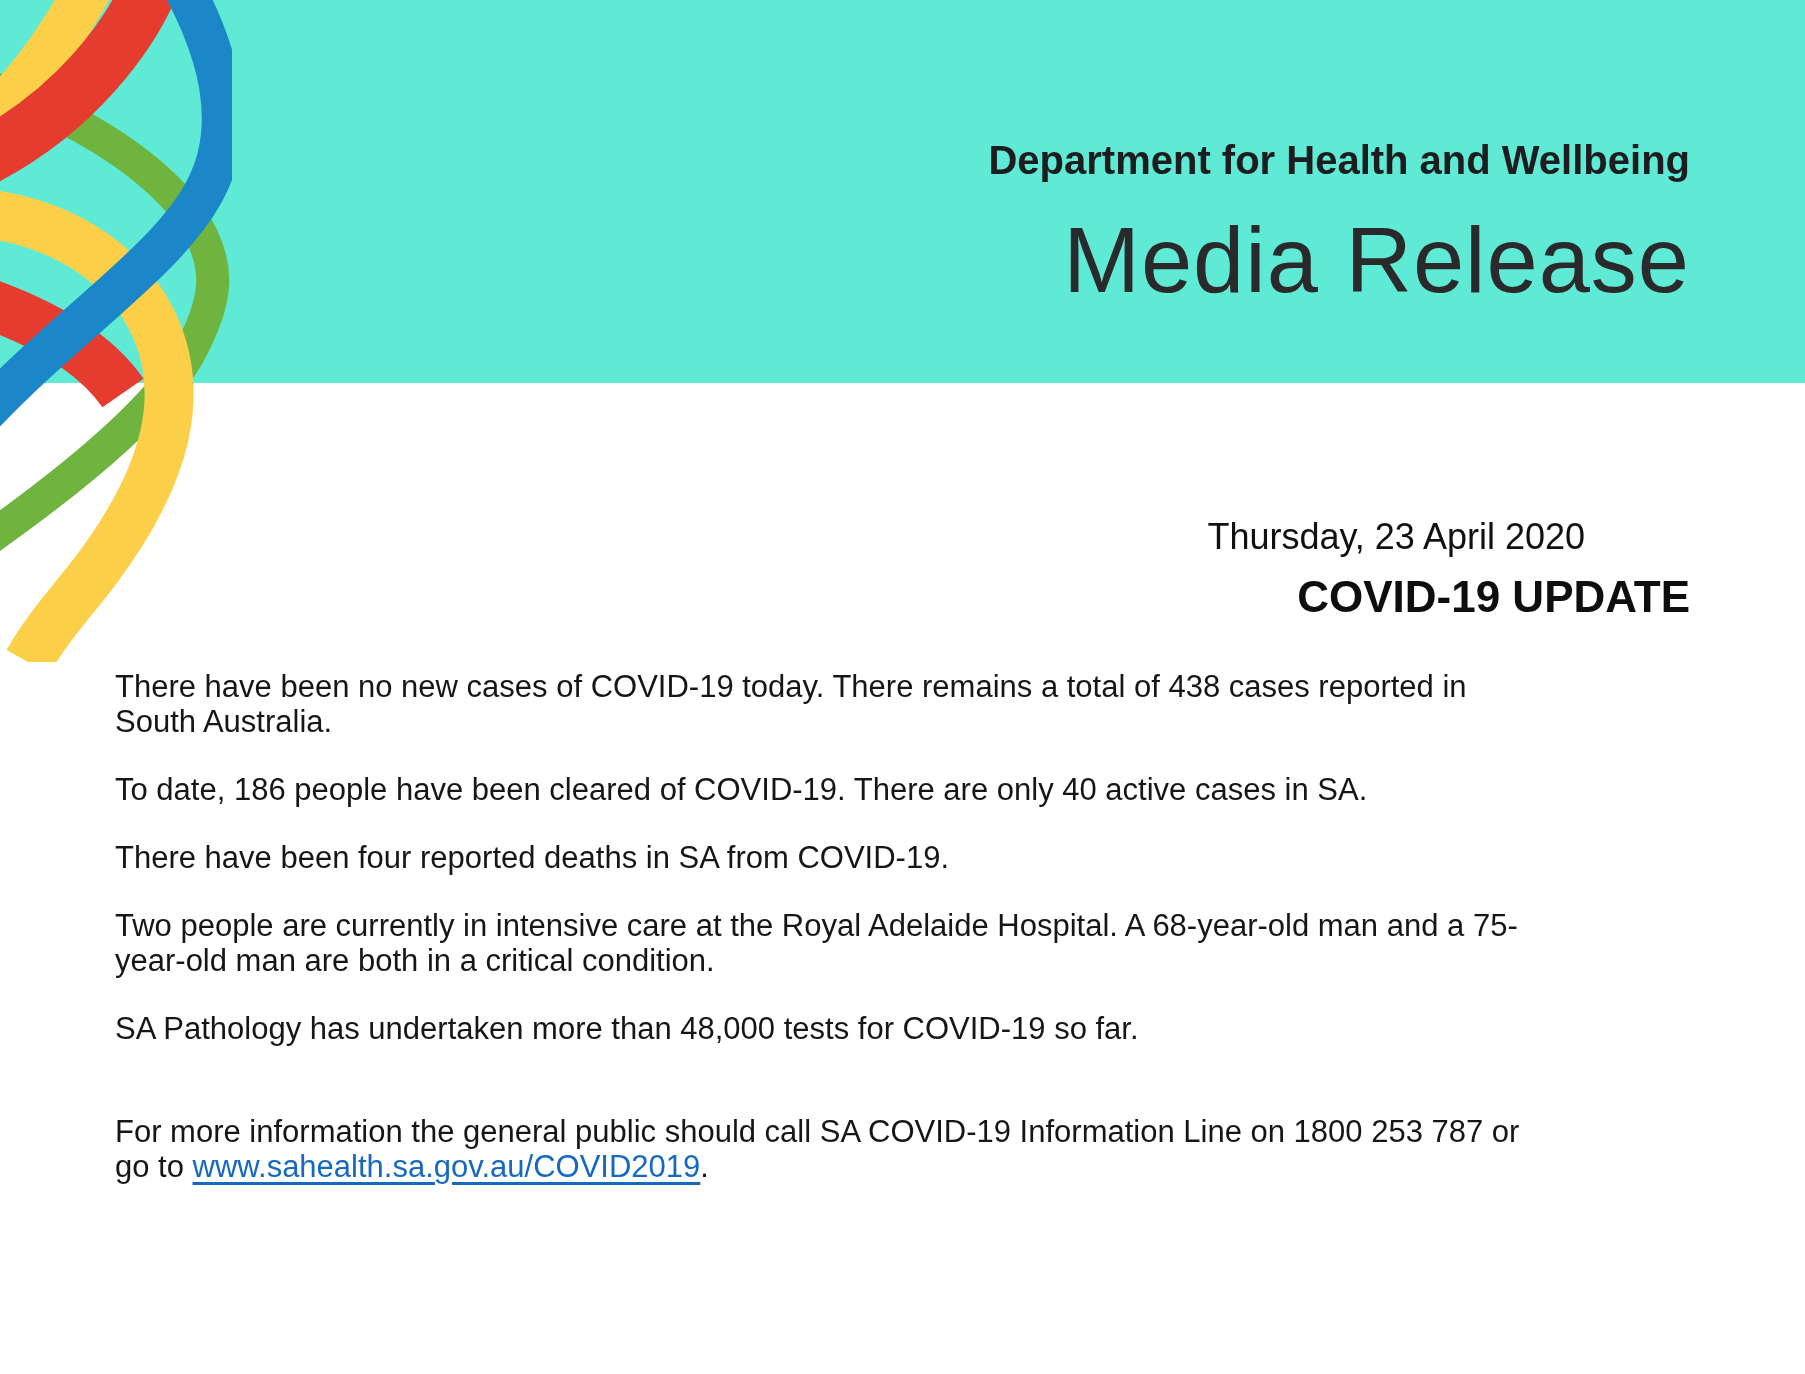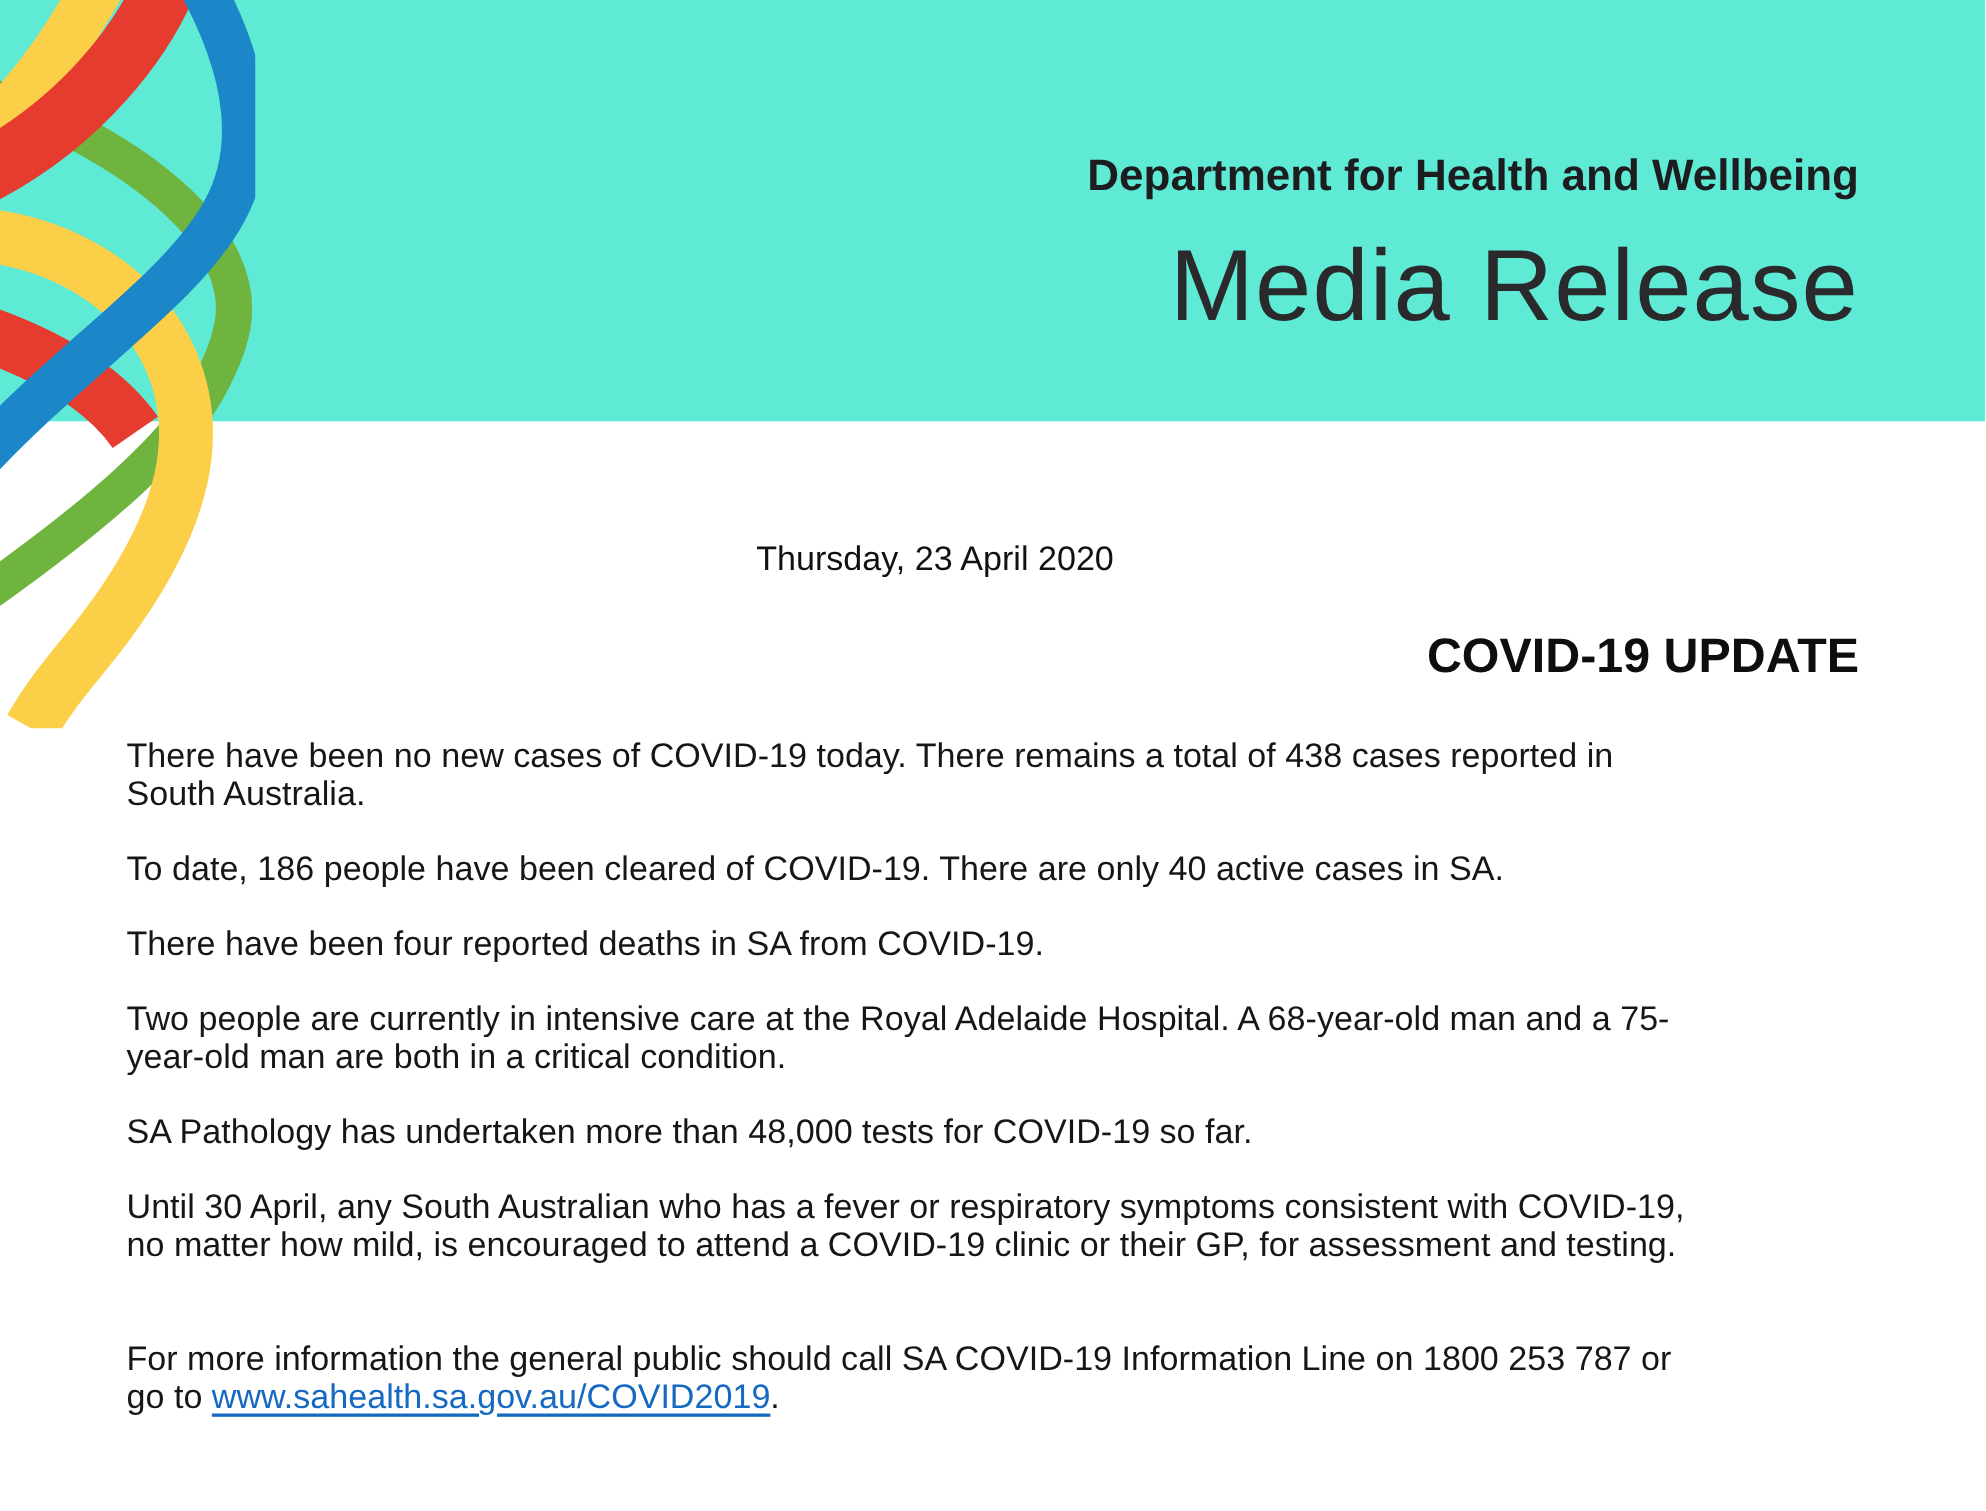--- a/index.html
+++ b/index.html
@@ -26,22 +26,22 @@
   .media-release{
     font-size:92px;font-weight:300;color:#2a2a2c;
     letter-spacing:1px;line-height:1.05;margin-top:30px;
   }
   
   .ribbon{
     position:absolute;left:0;top:0;width:232px;height:662px;
   }
   
   .date-line{
-    position:absolute;left:115px;right:220px;top:490px;
-    text-align:center;font-size:31px;color:#111;
+    position:absolute;left:115px;right:220px;top:516px;
+    text-align:right;font-size:36px;color:#111;
   }
   
   .doc-title{
     position:absolute;left:115px;width:1575px;top:572px;
     text-align:right;font-size:44px;font-weight:bold;color:#0e0e0e;
   }
   
   .content{
     position:absolute;left:115px;top:669px;width:1578px;
     font-size:31px;line-height:35px;color:#161616;
@@ -92,21 +92,19 @@
   <div class="doc-title">COVID-19 UPDATE</div>
 
   <div class="content">
     <p>There have been no new cases of COVID-19 today. There remains a total of 438 cases reported in
 South Australia.</p>
     <p>To date, 186 people have been cleared of COVID-19. There are only 40 active cases in SA.</p>
     <p>There have been four reported deaths in SA from COVID-19.</p>
     <p>Two people are currently in intensive care at the Royal Adelaide Hospital. A 68-year-old man and a 75-
 year-old man are both in a critical condition.</p>
     <p>SA Pathology has undertaken more than 48,000 tests for COVID-19 so far.</p>
-    <p>Until 30 April, any South Australian who has a fever or respiratory symptoms consistent with COVID-19,
-no matter how mild, is encouraged to attend a COVID-19 clinic or their GP, for assessment and testing.</p>
     <p>
       <span>For more information the general public should call SA COVID-19 Information Line on 1800 253 787 or
 go to </span><a href="#">www.sahealth.sa.gov.au/COVID2019</a><span>.</span>
     </p>
   </div>
 
 </div>
 
 </body></html>

